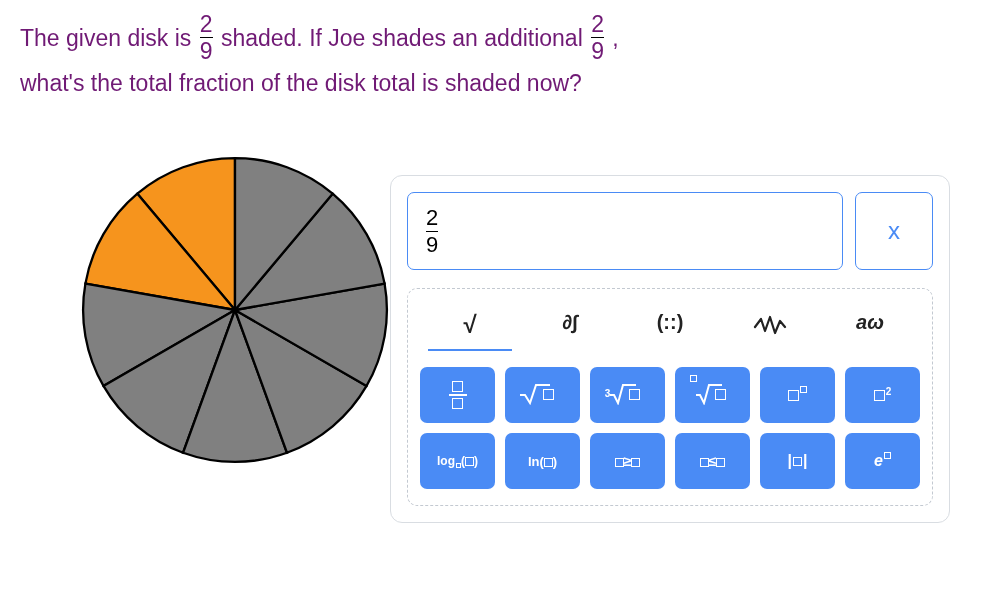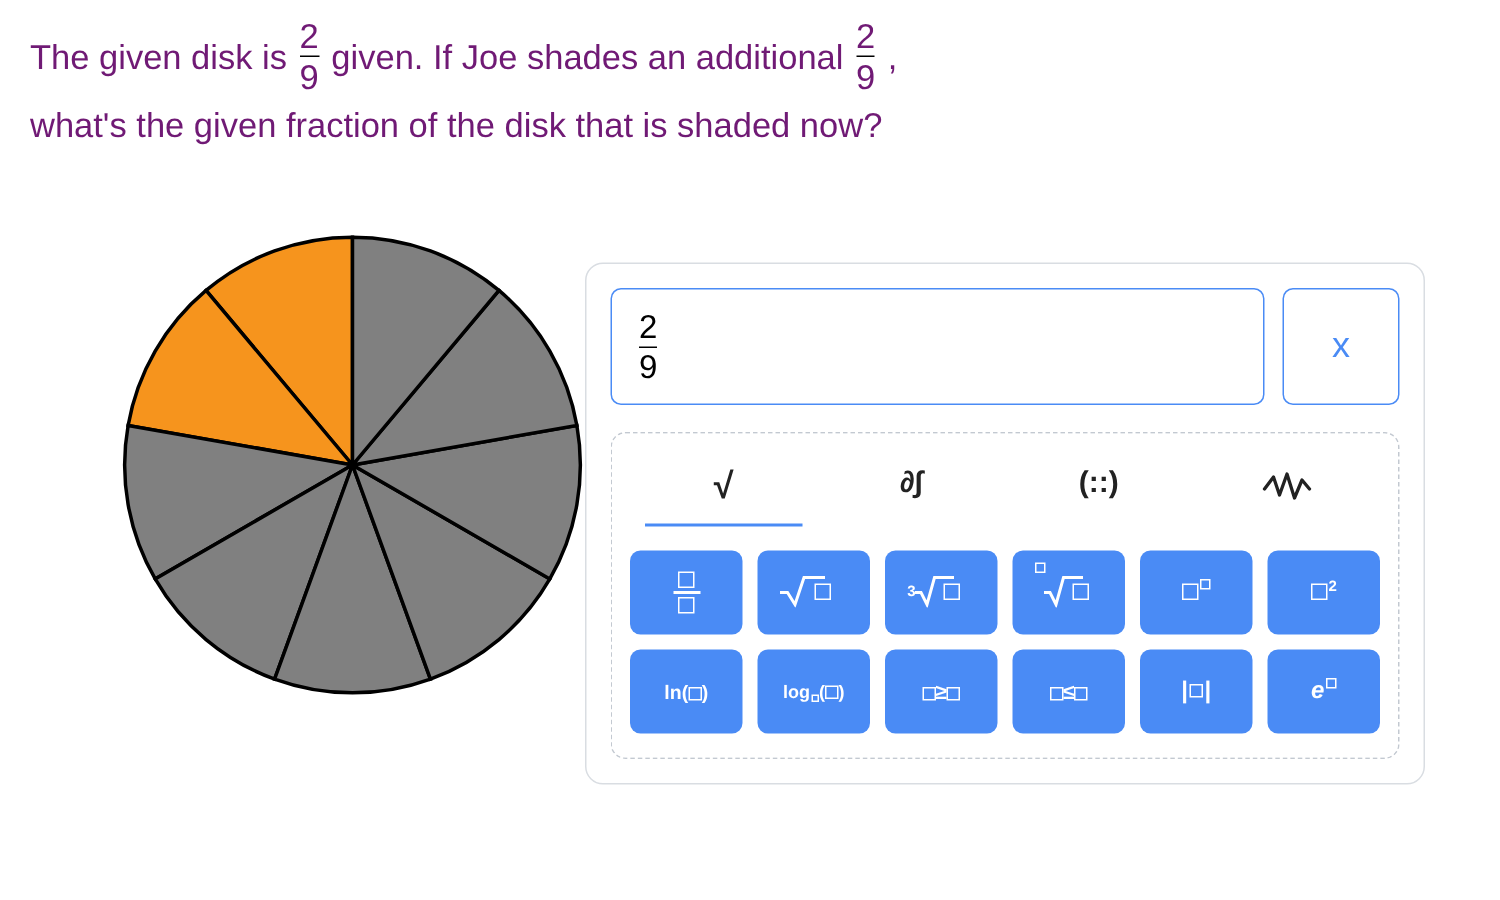--- a/index.html
+++ b/index.html
@@ -133,29 +133,29 @@
 </head>
 <body>
 
 <div class="question">
   <span>The given disk is</span>
   <span class="frac">
     <span class="n">2</span>
     <span class="bar"></span>
     <span class="d">9</span>
   </span>
-  <span>given. If Joe shades an additional</span>
+  <span>shaded. If Joe shades an additional</span>
   <span class="frac">
     <span class="n">2</span>
     <span class="bar"></span>
     <span class="d">9</span>
   </span>
   <span>,</span>
   <br>
-  <span>what's the given fraction of the disk that is shaded now?</span>
+  <span>what's the total fraction of the disk total is shaded now?</span>
 </div>
 
 <div class="disk-wrap">
   <svg id="disk-svg" viewBox="0 0 200 200" width="310" height="310">
       <path d="M 100 100 L 100 2 A 98 98 0 0 0 37.006814250719145 24.92764457434015 Z" fill="#f6941d" stroke="#000" stroke-width="1.5"></path>
       <path d="M 100 100 L 37.006814250719145 24.92764457434015 A 98 98 0 0 0 3.4888402048036085 82.98247858864083 Z" fill="#f6941d" stroke="#000" stroke-width="1.5"></path>
       <path d="M 100 100 L 3.4888402048036085 82.98247858864083 A 98 98 0 0 0 15.12951042912502 149 Z" fill="#808080" stroke="#000" stroke-width="1.5"></path>
       <path d="M 100 100 L 15.12951042912502 149 A 98 98 0 0 0 66.4820259540844 192.089876837019 Z" fill="#808080" stroke="#000" stroke-width="1.5"></path>
       <path d="M 100 100 L 66.4820259540844 192.089876837019 A 98 98 0 0 0 133.51797404591548 192.08987683701903 Z" fill="#808080" stroke="#000" stroke-width="1.5"></path>
       <path d="M 100 100 L 133.51797404591548 192.08987683701903 A 98 98 0 0 0 184.87048957087495 149.00000000000006 Z" fill="#808080" stroke="#000" stroke-width="1.5"></path>
@@ -188,20 +188,23 @@
         <span>∂∫</span>
       </div>
       <div class="tab">
         <span style="font-style:normal; font-weight:800">(::)</span>
       </div>
       <div class="tab">
         <svg width="34" height="22" viewBox="0 0 34 22">
           <path d="M2 14 L8 6 L12 18 L17 4 L22 20 L27 8 L32 14" stroke="#222" stroke-width="2.2" fill="none" stroke-linejoin="round" stroke-linecap="round"></path>
         </svg>
       </div>
+      <div class="tab">
+        <span style="font-style:italic">a</span><span style="font-style:italic">ω</span>
+      </div>
     </div>
 
     <div class="key-grid">
 
       <div class="key">
         <span style="display:flex;flex-direction:column;align-items:center;gap:2px">
           <span class="sq"></span>
           <span style="display:block;width:18px;height:1.6px;background:#fff"></span>
           <span class="sq"></span>
         </span>
@@ -237,24 +240,24 @@
           <span class="sq"></span><span class="sqs"></span>
         </span>
       </div>
       <div class="key">
         <span>
           <span class="sq"></span><span style="font-size:10px;vertical-align:top;margin-left:1px">2</span>
         </span>
       </div>
 
       <div class="key">
+        <span style="font-size:12px">log<span class="sqs" style="vertical-align:sub;width:5px;height:5px"></span>(<span class="sq" style="width:9px;height:9px;border-width:1.4px"></span>)</span>
+      </div>
+      <div class="key">
         <span style="font-size:13px">ln(<span class="sq" style="width:9px;height:9px;border-width:1.4px"></span>)</span>
-      </div>
-      <div class="key">
-        <span style="font-size:12px">log<span class="sqs" style="vertical-align:sub;width:5px;height:5px"></span>(<span class="sq" style="width:9px;height:9px;border-width:1.4px"></span>)</span>
       </div>
       <div class="key">
         <span style="font-size:14px"><span class="sq" style="width:9px;height:9px;border-width:1.4px"></span>≥<span class="sq" style="width:9px;height:9px;border-width:1.4px"></span></span>
       </div>
       <div class="key">
         <span style="font-size:14px"><span class="sq" style="width:9px;height:9px;border-width:1.4px"></span>≤<span class="sq" style="width:9px;height:9px;border-width:1.4px"></span></span>
       </div>
       <div class="key">
         <span style="font-size:16px">|<span class="sq" style="width:9px;height:9px;border-width:1.4px;margin:0 1px"></span>|</span>
       </div>

